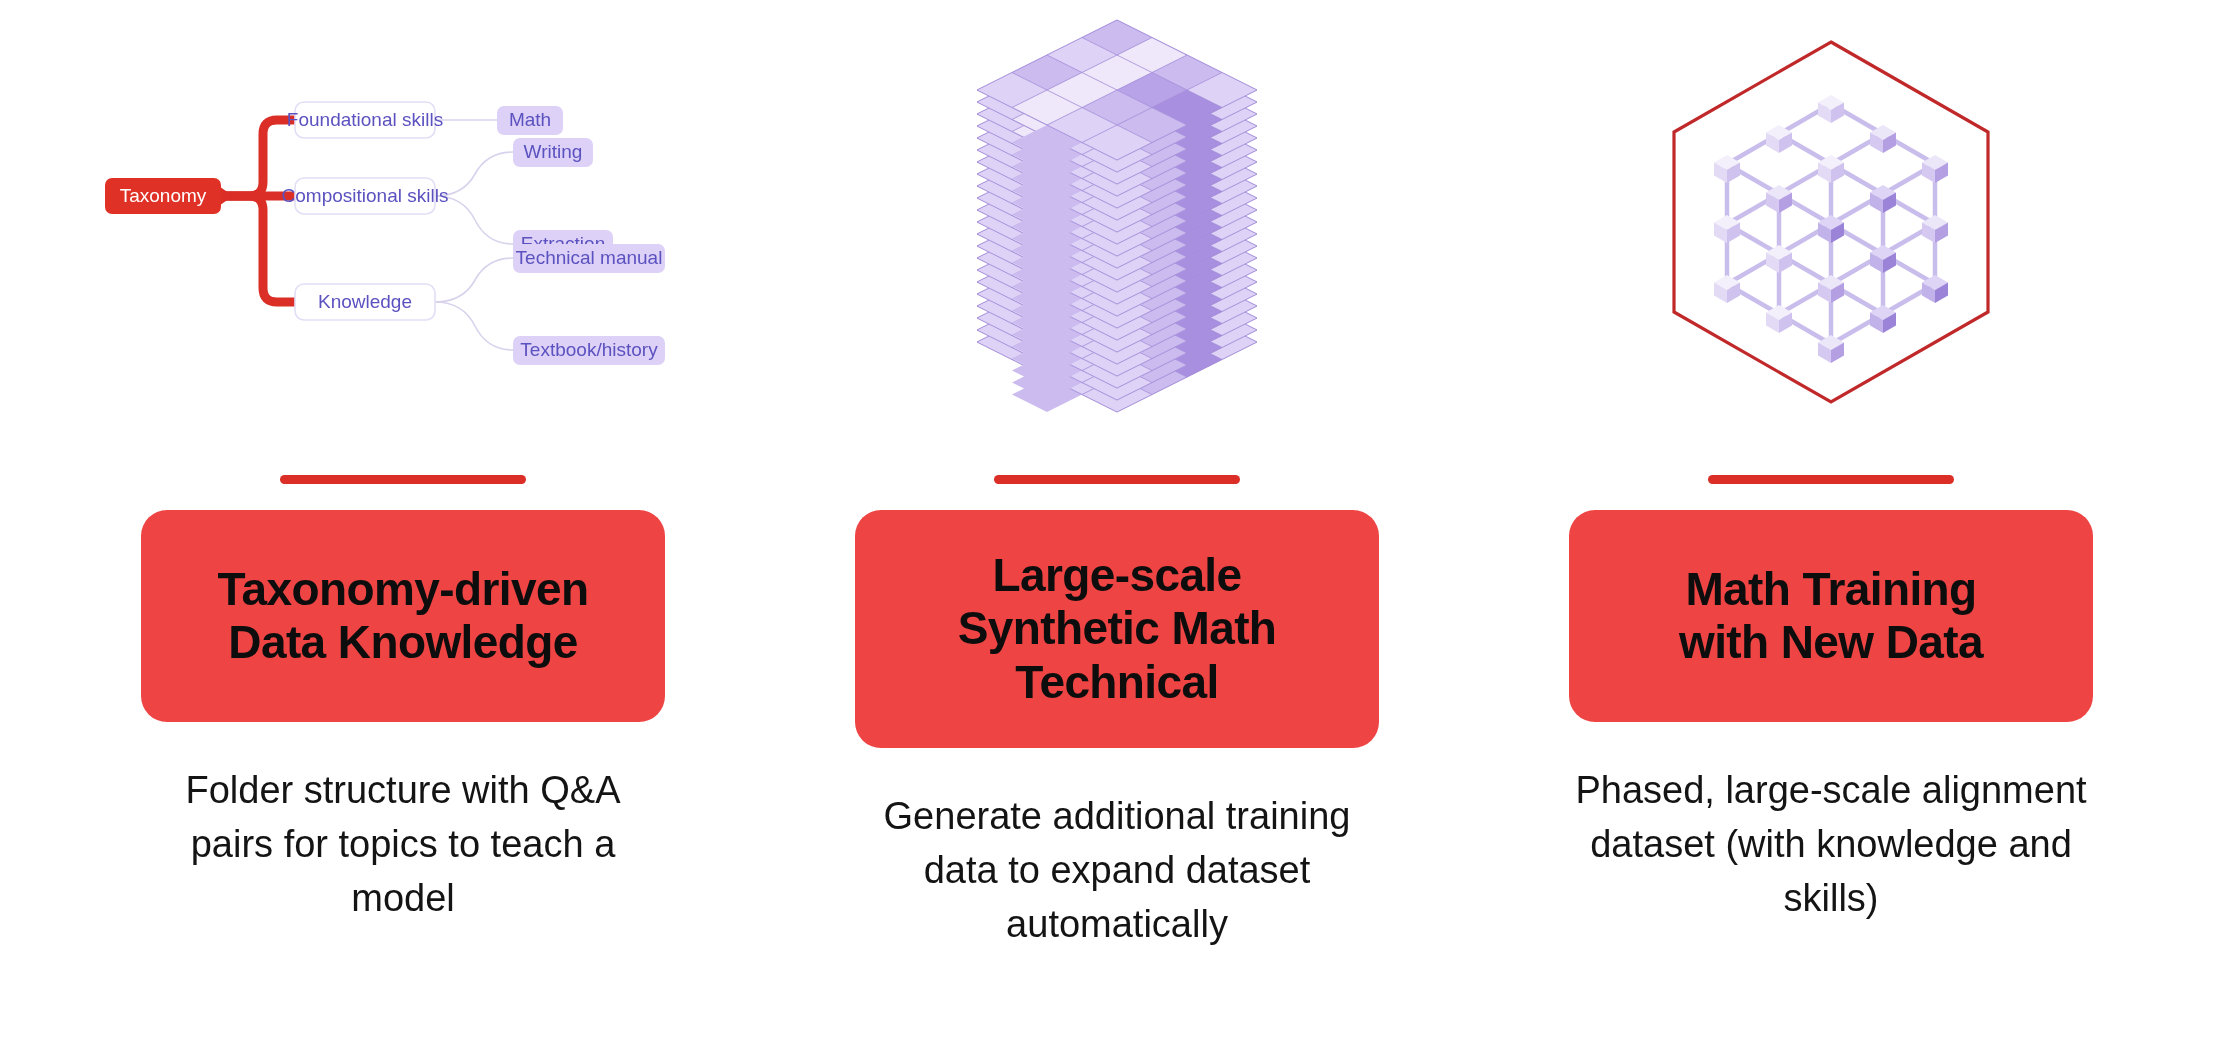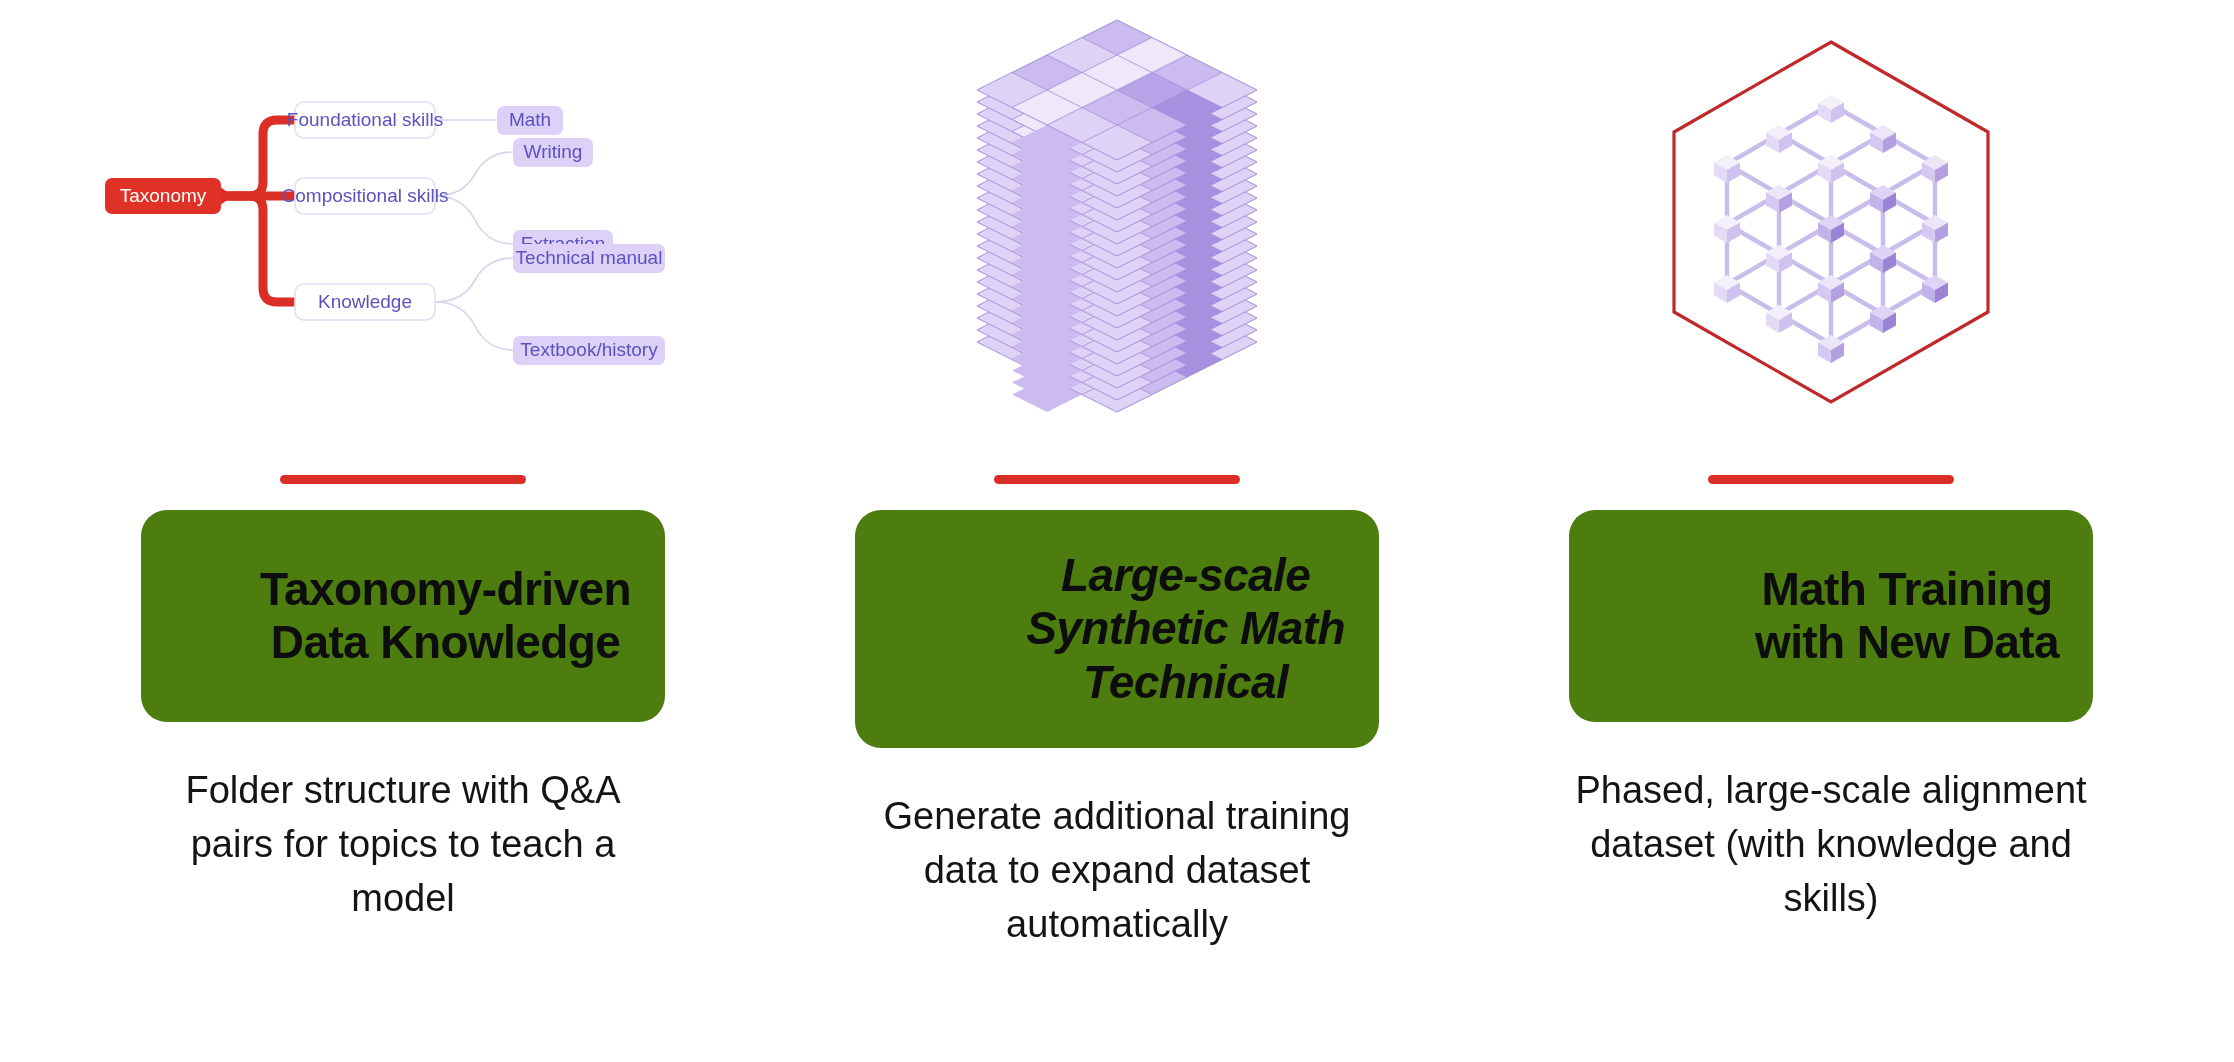--- a/index.html
+++ b/index.html
@@ -51,38 +51,38 @@
   }
   .rule {
     width: 246px;
     height: 9px;
     background: #da2e26;
     border-radius: 6px;
   }
 
   
   .card {
-    background: #4d7c0f;
+    background: #ef4444;
     border-radius: 26px;
     width: 524px;
     min-height: 212px;
     display: flex;
     align-items: center;
-    justify-content: flex-end;
+    justify-content: center;
     padding: 26px 34px;
   }
   .card-title {
     font-size: 46px;
     font-weight: 700;
     line-height: 1.16;
     color: #0d0d0d;
     text-align: center;
     letter-spacing: -0.6px;
   }
-  .card.tall { min-height: 238px; font-style: italic; }
+  .card.tall { min-height: 238px; }
 
   
   .caption {
     margin-top: 42px;
     width: 520px;
     font-size: 38px;
     line-height: 1.42;
     color: #141414;
     text-align: center;
     font-weight: 400;

